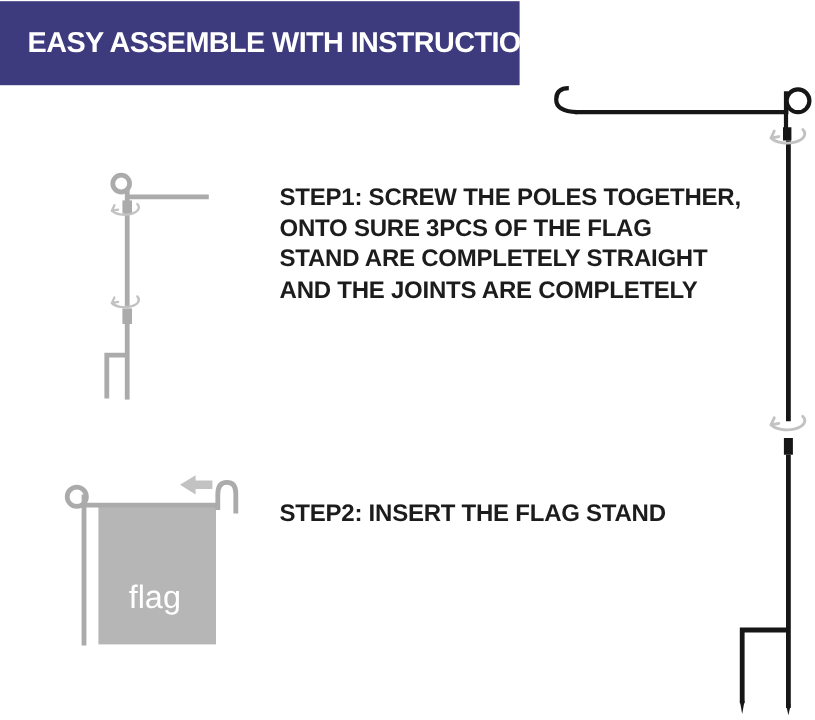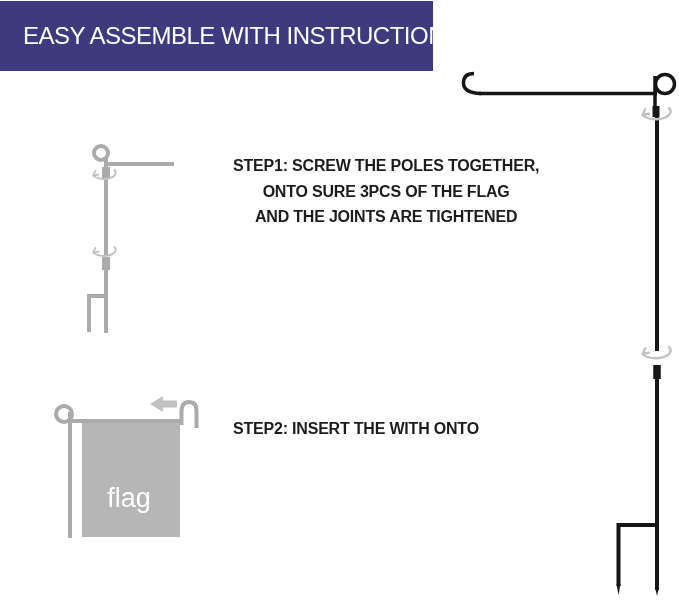--- a/index.html
+++ b/index.html
@@ -13,33 +13,32 @@
   .banner{
     position:absolute;left:0;top:1px;
     width:433px;height:70px;
     display:flex;align-items:center;
     box-sizing:border-box;
     padding-left:23px;
   }
   .banner-title{
     color:#ffffff;
     font-size:24px;
-    font-weight:400;
+    font-weight:700;
     letter-spacing:-0.5px;
     white-space:nowrap;
   }
   .step-text{
     position:absolute;
     color:#1c1c1c;
-    font-size:16px;
+    font-size:20px;
     font-weight:700;
     letter-spacing:-0.2px;
     line-height:25.5px;
     white-space:nowrap;
-    text-align:center;
   }
   #step1-text{left:233px;top:153px;}
   #step2-text{left:233px;top:416px;}
   .art{position:absolute;left:0;top:0;}
   .flag-label-text{
     font-family:"Liberation Sans", sans-serif;
     font-size:27px;
     font-weight:400;
   }
 </style>
@@ -48,25 +47,26 @@
 
 <div class="sheet">
 
   <div class="banner" style="background-color: rgb(62, 58, 126);">
     <span class="banner-title">EASY ASSEMBLE WITH INSTRUCTIONS</span>
   </div>
 
   <div class="step-text" id="step1-text">
     <div>STEP1: SCREW THE POLES TOGETHER,</div>
     <div>ONTO SURE 3PCS OF THE FLAG</div>
-    <div>AND THE JOINTS ARE TIGHTENED</div>
+    <div>STAND ARE COMPLETELY STRAIGHT</div>
+    <div>AND THE JOINTS ARE COMPLETELY</div>
   </div>
 
   <div class="step-text" id="step2-text">
-    <div>STEP2: INSERT THE WITH ONTO</div>
+    <div>STEP2: INSERT THE FLAG STAND</div>
   </div>
 
   <svg class="art" width="679" height="600" viewBox="0 0 679 600">
     <defs>
       <path id="rotA" d="M13 -5 A 13.5 7 0 1 1 -13.5 2 M-13.5 2 L-7 0.8 M-13.5 2 L-10.8 -3.8" fill="none" stroke-width="2.4" stroke-linecap="round"></path>
     </defs>
 
     <g fill="none" stroke-width="4" stroke="#ABABAB">
       <circle cx="101" cy="153" r="7"></circle>
       <path d="M105 164 H174"></path>

